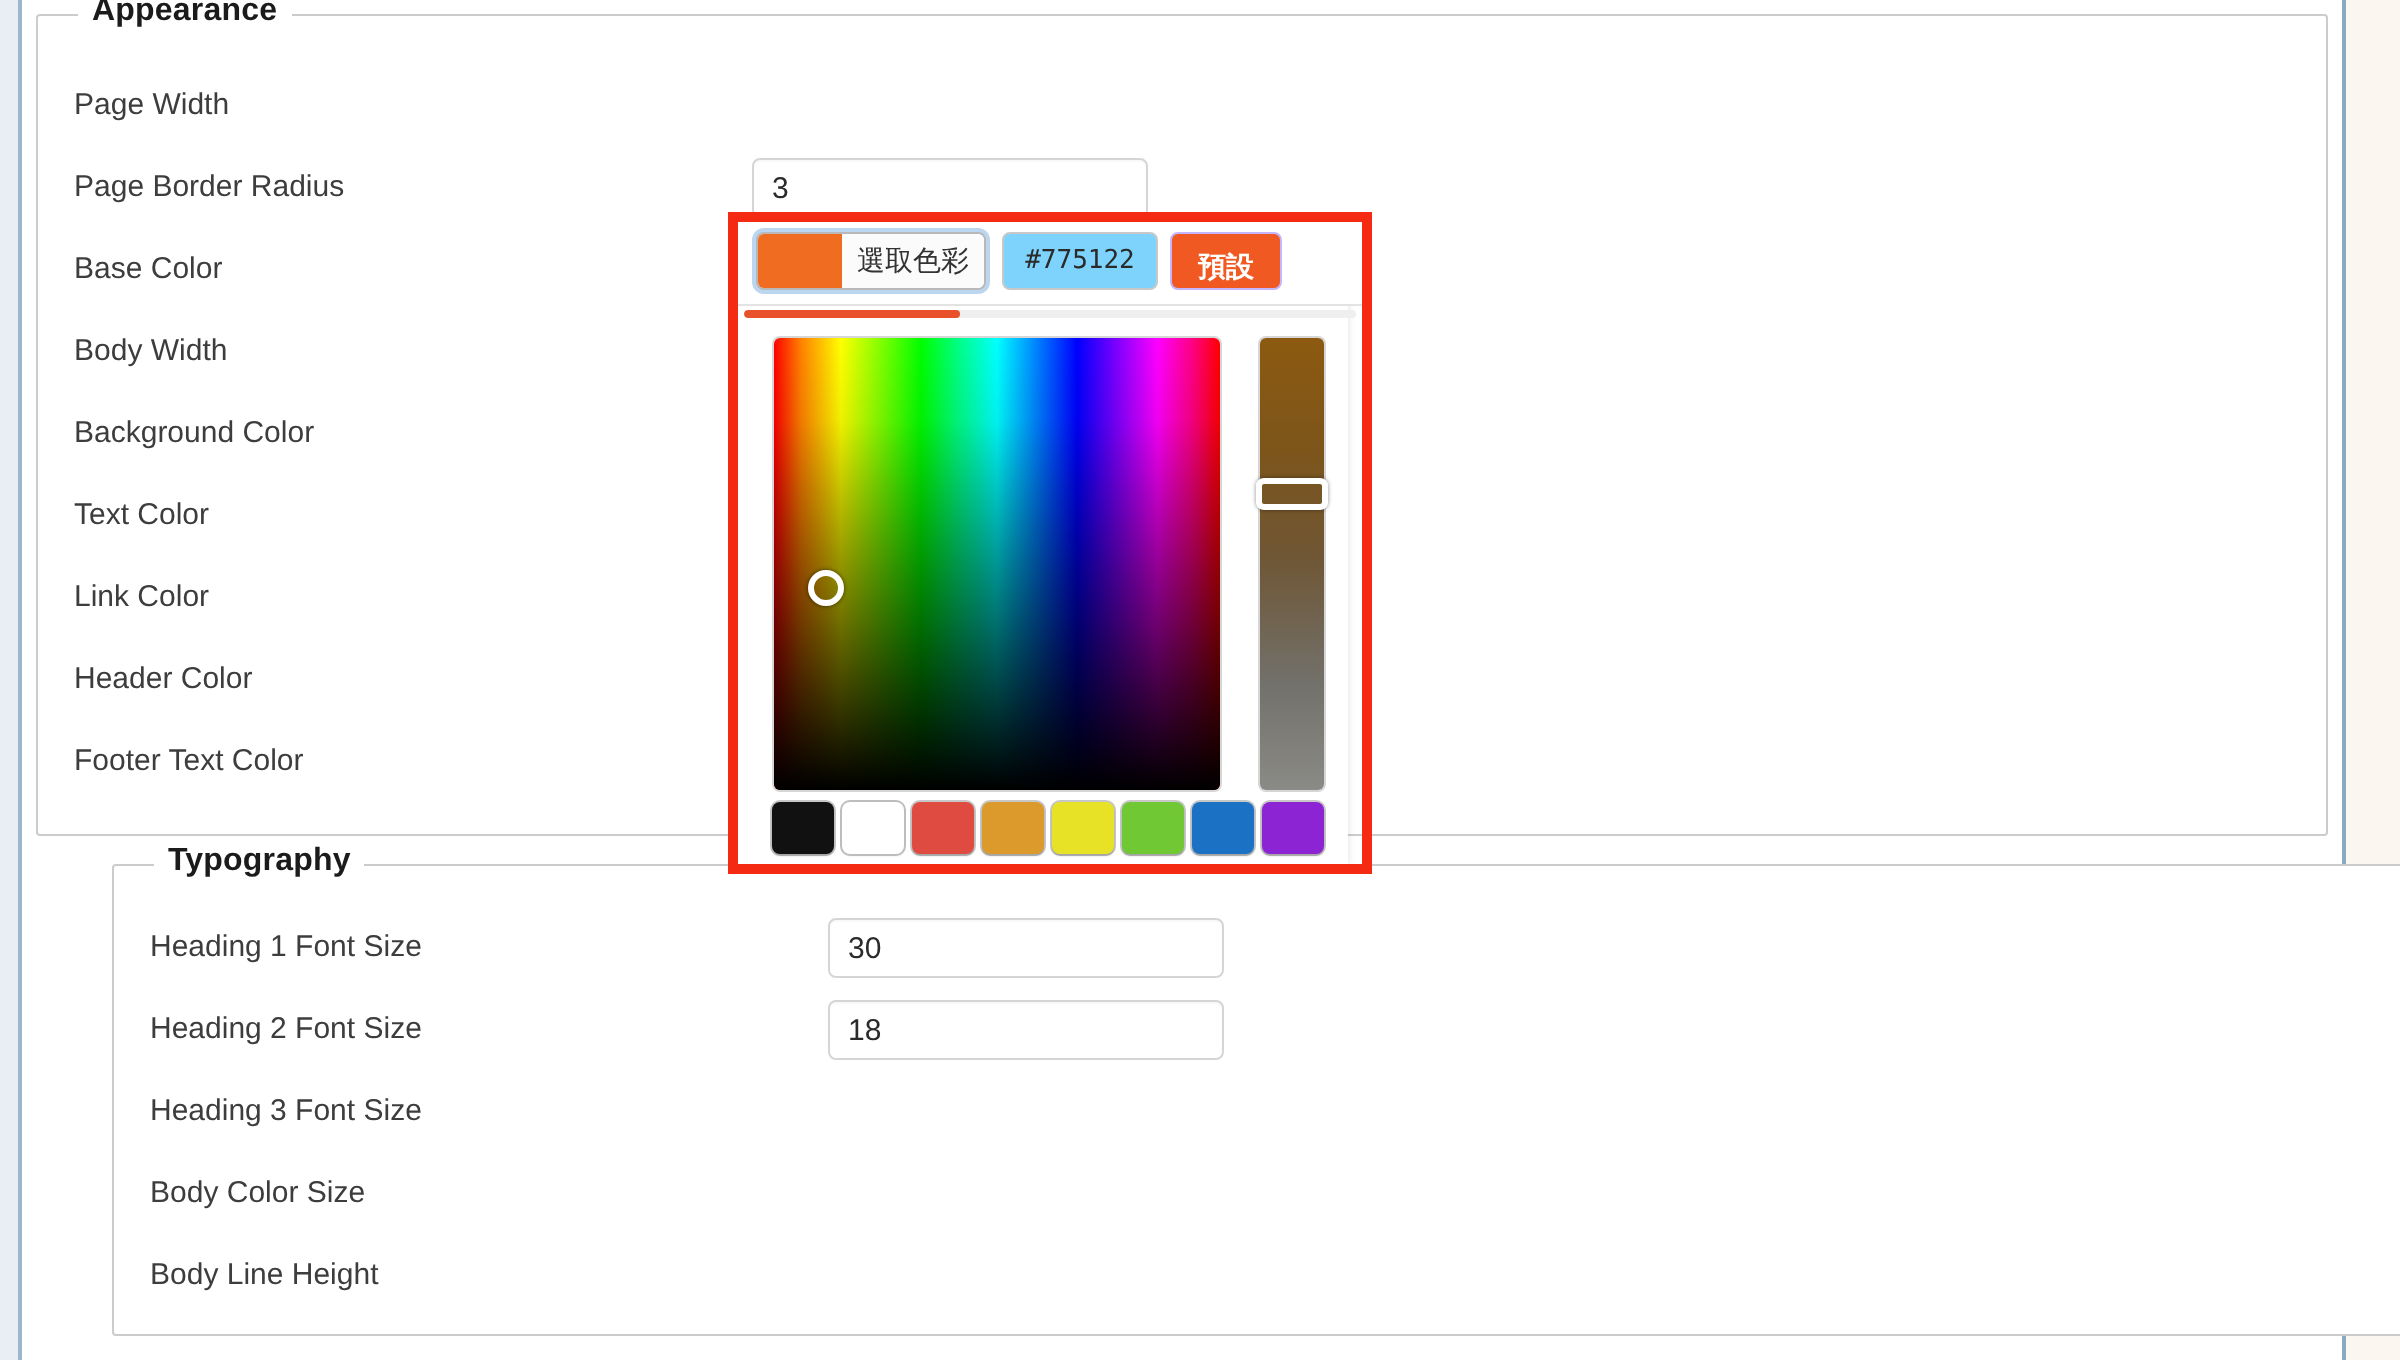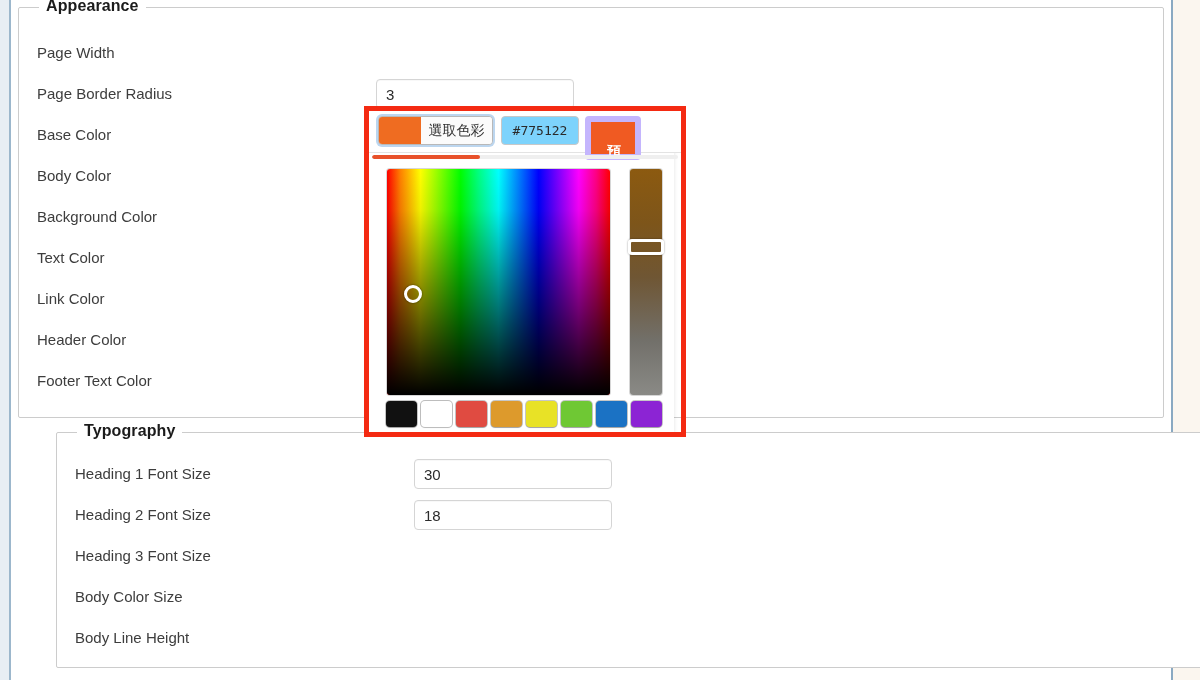--- a/index.html
+++ b/index.html
@@ -179,29 +179,29 @@
     outline: none;
   }
 
   .default-btn {
     position: absolute;
     left: 216px;
     top: 5px;
     width: 56px;
     height: 29px;
     box-sizing: border-box;
-    border: 6px solid #c4b5fd;
+    border: 1px solid #c4b5fd;
     border-radius: 4px;
     background: #f05a22;
     color: #ffffff;
     font-size: 14px;
     font-weight: bold;
     font-family: "DejaVu Sans", sans-serif;
     cursor: pointer;
-    padding: 16px;
+    padding: 4px;
     line-height: 27px;
   }
 
   
   .cp-tabstrip {
     position: absolute;
     left: 3px;
     top: 44px;
     width: 306px;
     height: 4px;
@@ -320,21 +320,21 @@
           <div class="row-label">Page Width</div>
         </div>
         <div class="row" style="top: 71px;">
           <div class="row-label">Page Border Radius</div>
           <input class="row-input" type="text" value="3" style="">
         </div>
         <div class="row" style="top: 112px;">
           <div class="row-label">Base Color</div>
         </div>
         <div class="row" style="top: 153px;">
-          <div class="row-label">Body Color</div>
+          <div class="row-label">Body Width</div>
         </div>
         <div class="row" style="top: 194px;">
           <div class="row-label">Background Color</div>
         </div>
         <div class="row" style="top: 235px;">
           <div class="row-label">Text Color</div>
         </div>
         <div class="row" style="top: 276px;">
           <div class="row-label">Link Color</div>
         </div>

